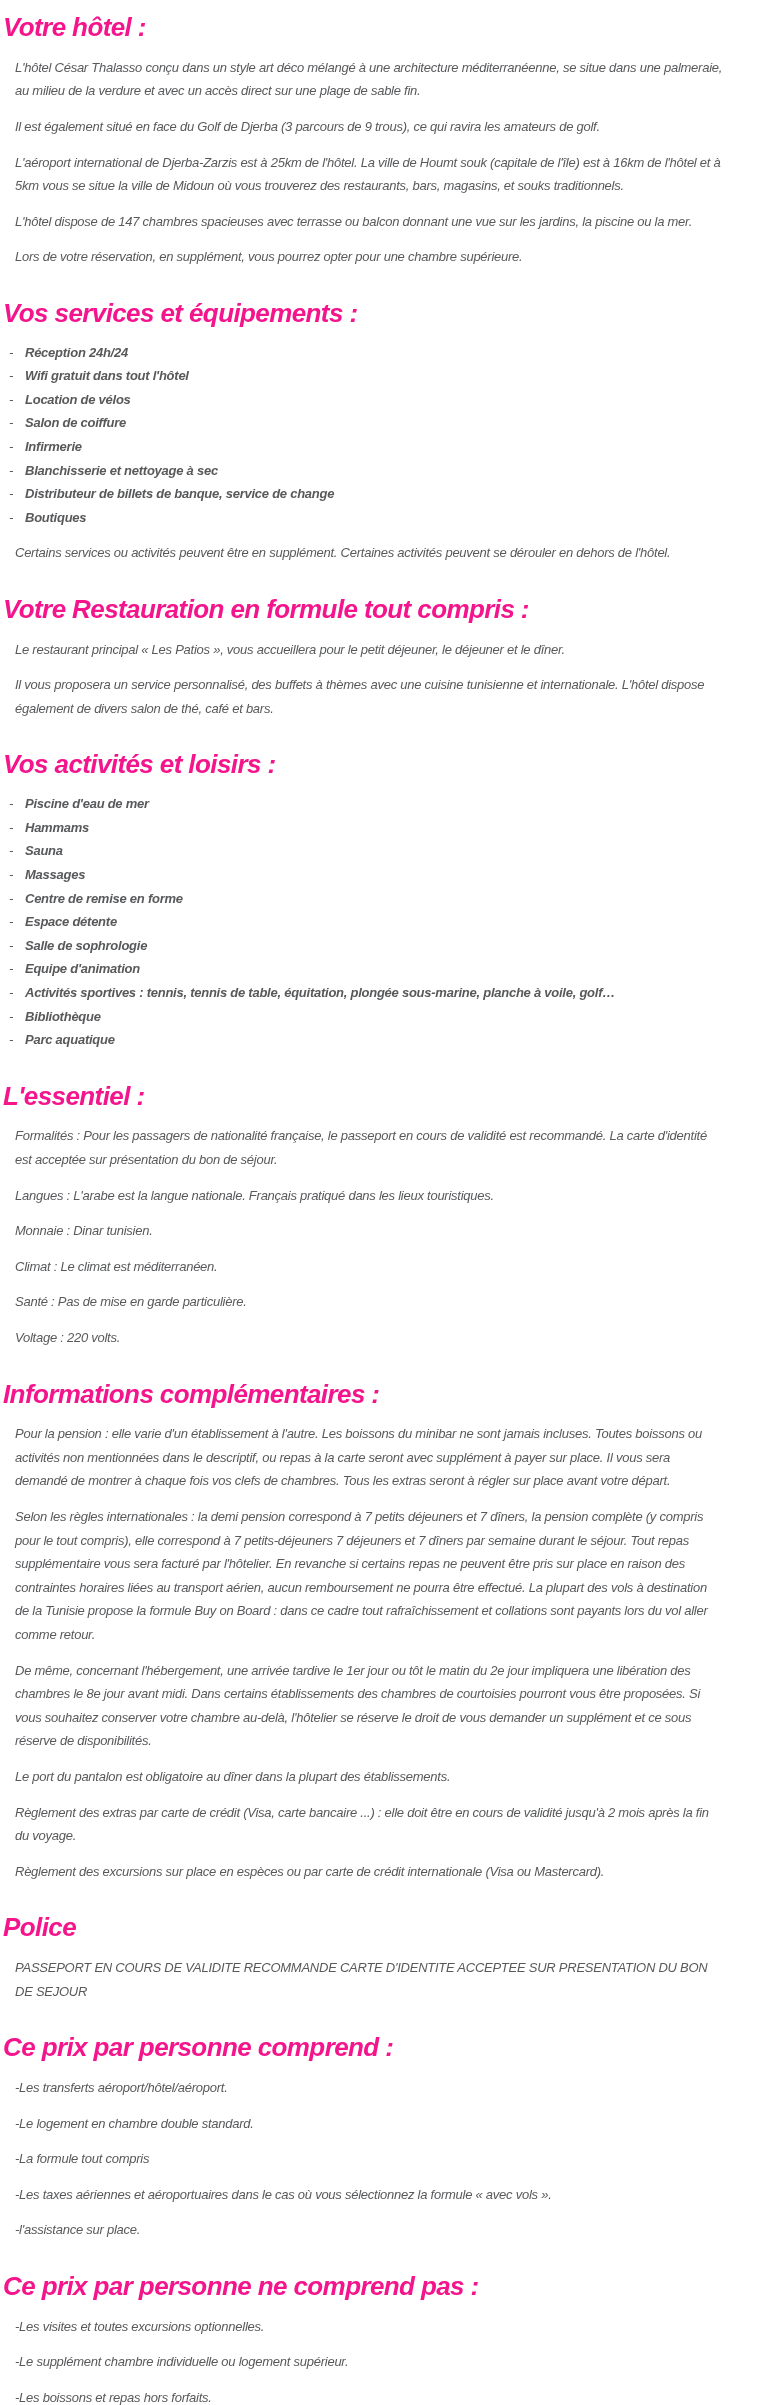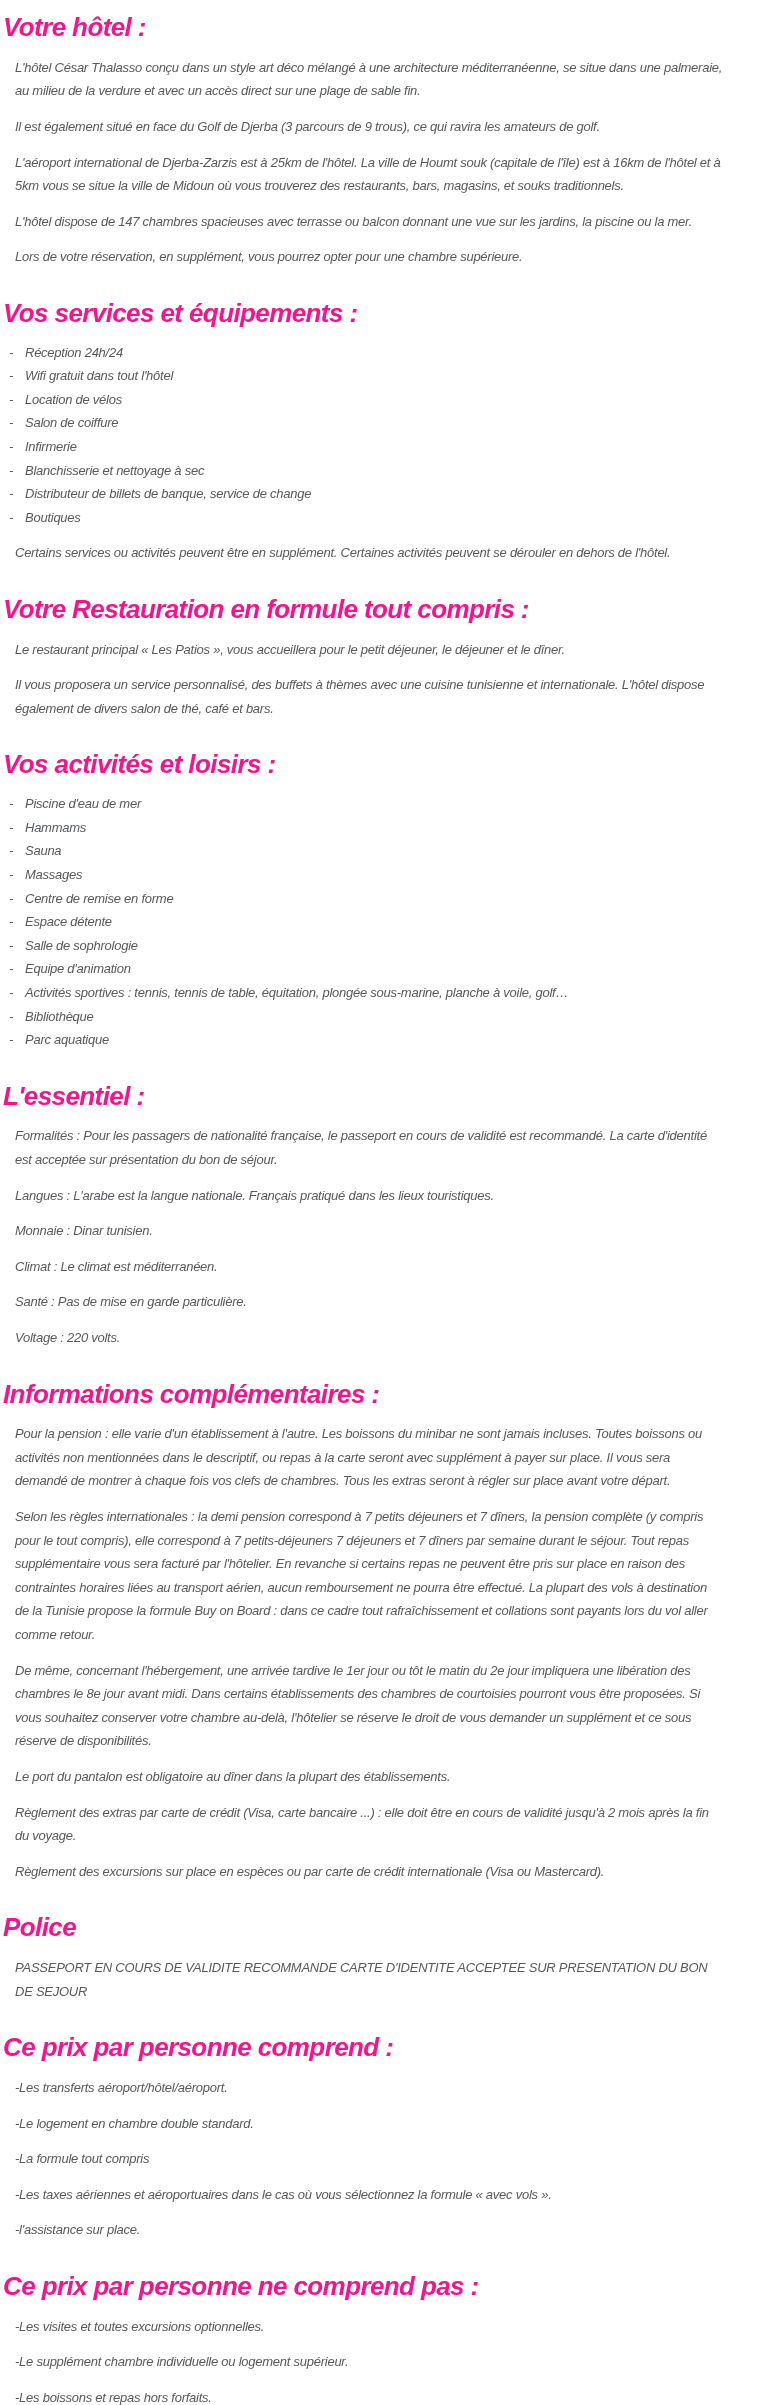--- a/index.html
+++ b/index.html
@@ -43,20 +43,21 @@
     font-size:13px;
     line-height:23.6px;
     letter-spacing:-0.25px;
   }
   .dash{
     flex:0 0 22px;
     padding-left:6px;
   }
   .list-text{
     flex:1 1 auto;
+    font-weight:bold;
   }
 </style>
 </head>
 <body>
 
 <div class="doc">
     <section class="doc-section">
       <h2 class="section-title">Votre hôtel :</h2>
       <p class="body-line">L'hôtel César Thalasso conçu dans un style art déco mélangé à une architecture méditerranéenne, se situe dans une palmeraie, au milieu de la verdure et avec un accès direct sur une plage de sable fin.</p>
       <p class="body-line">Il est également situé en face du Golf de Djerba (3 parcours de 9 trous), ce qui ravira les amateurs de golf.</p>

